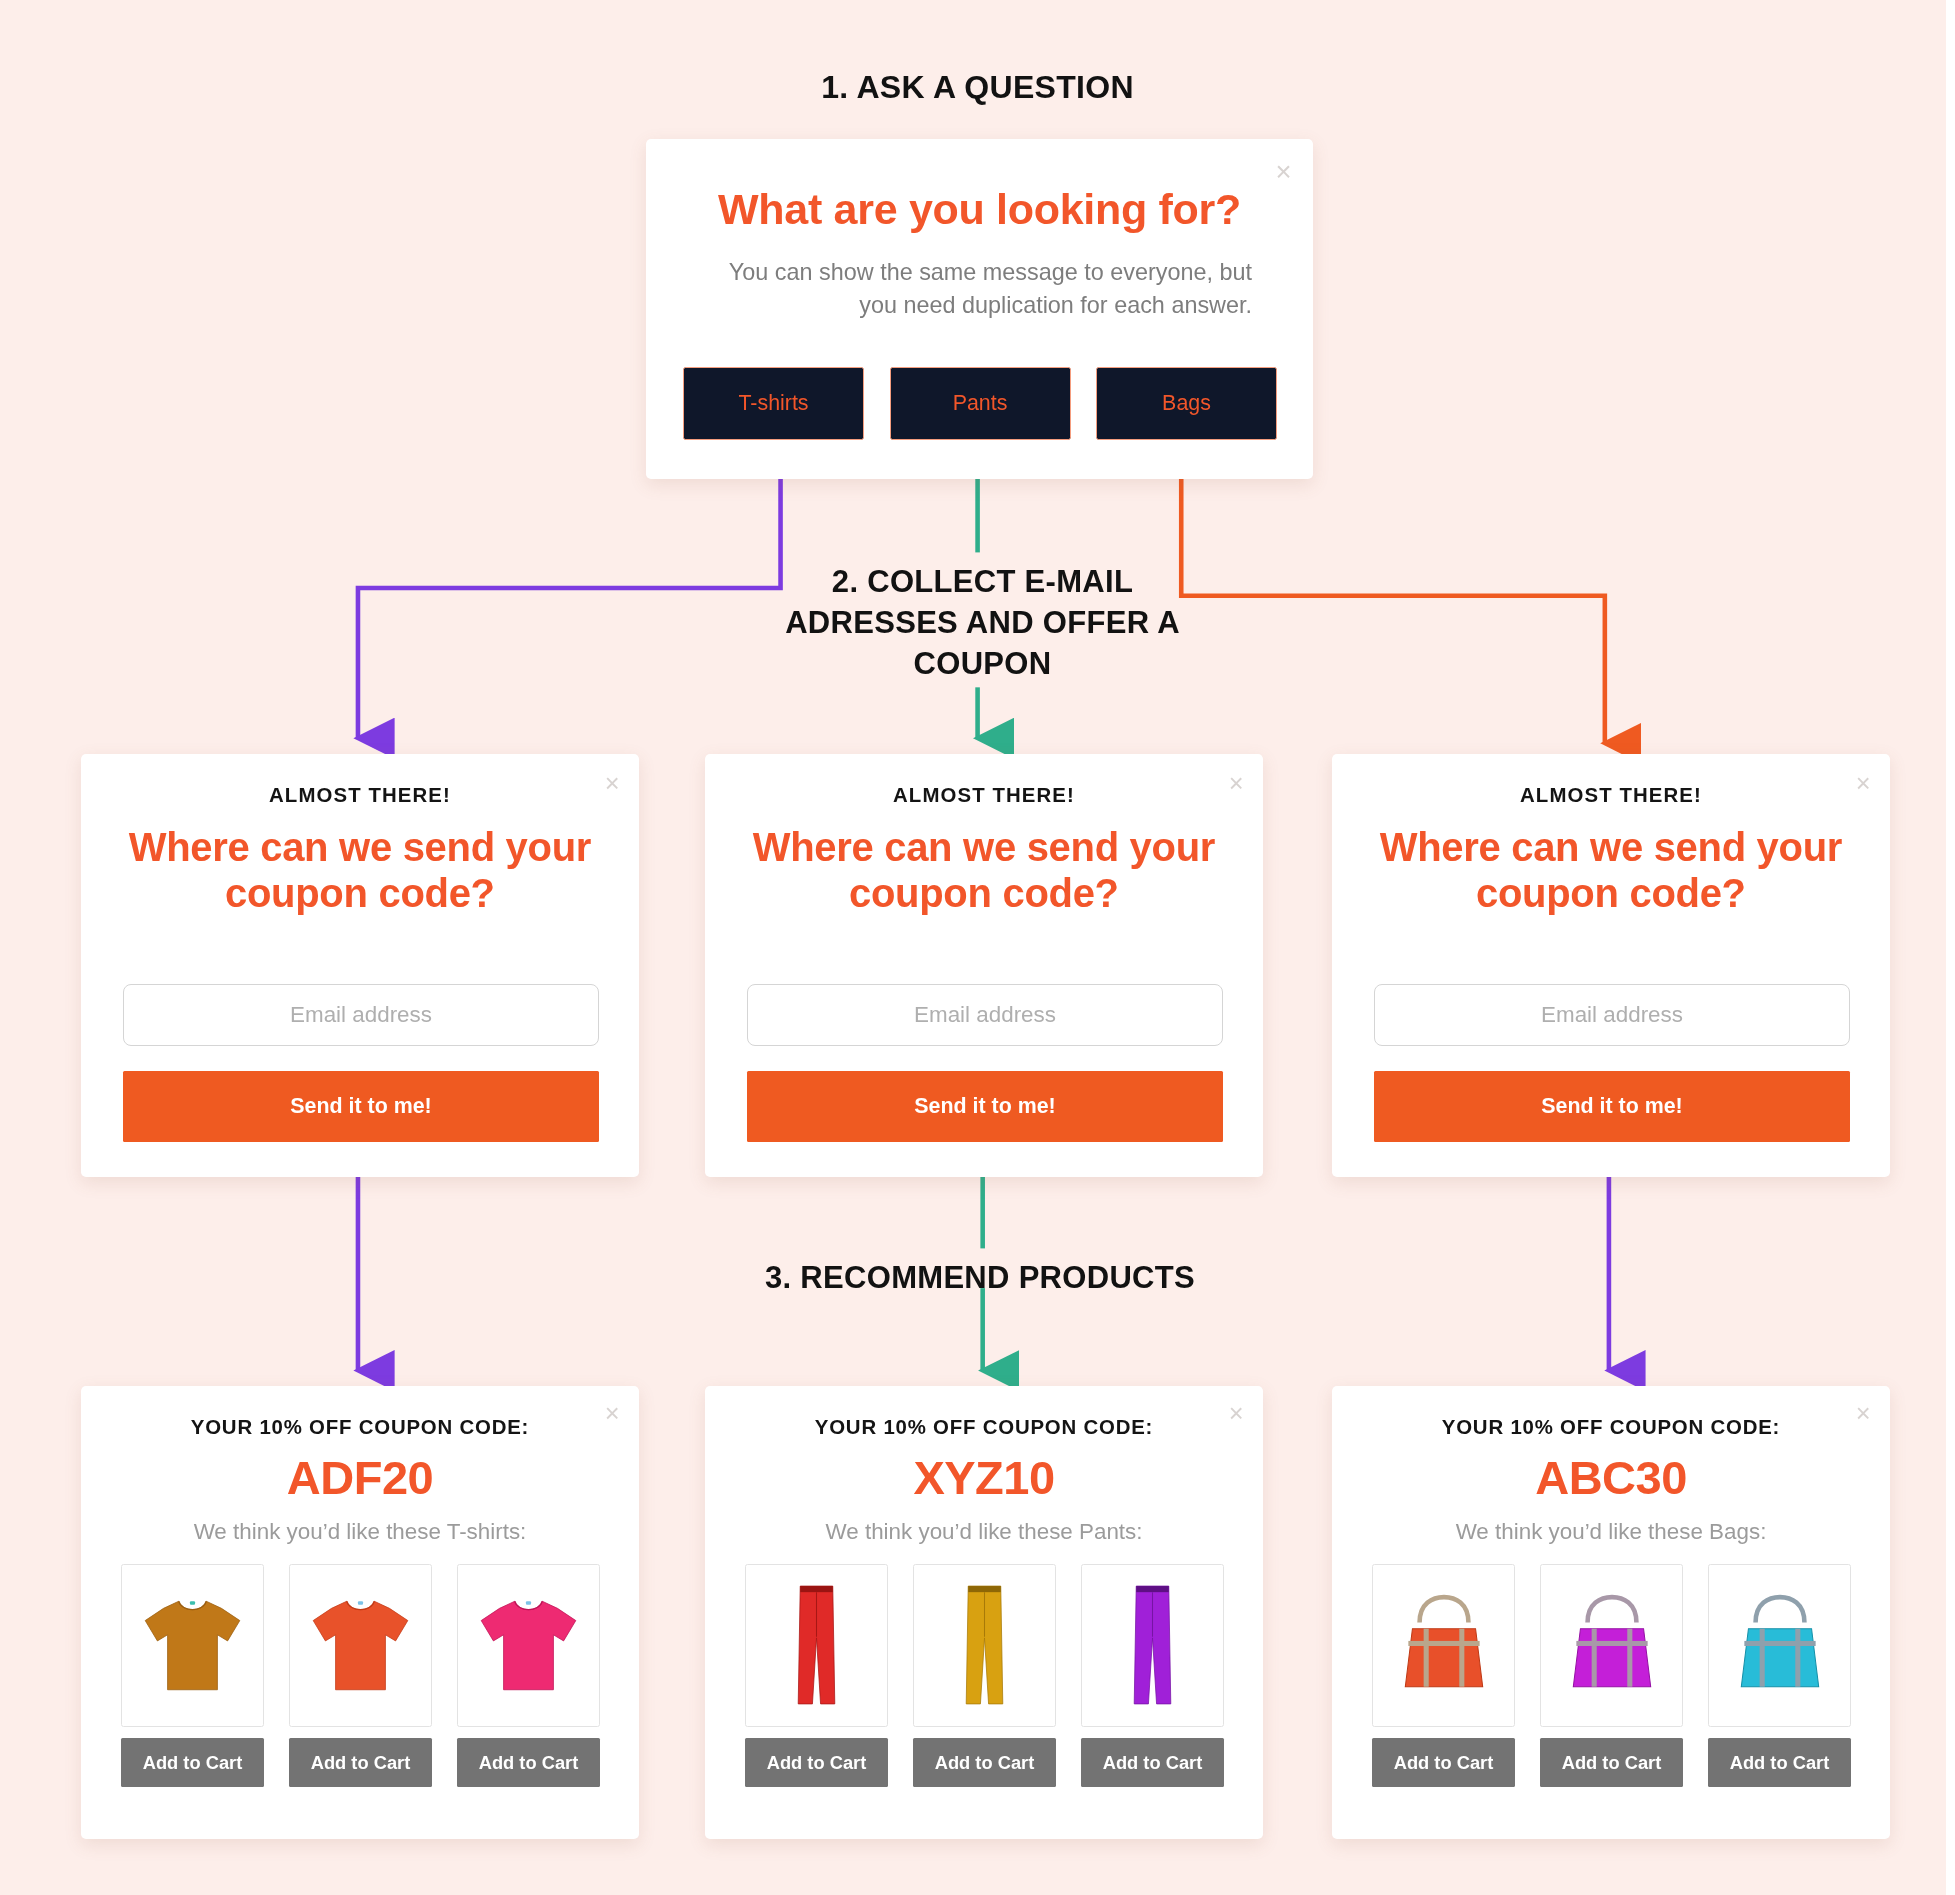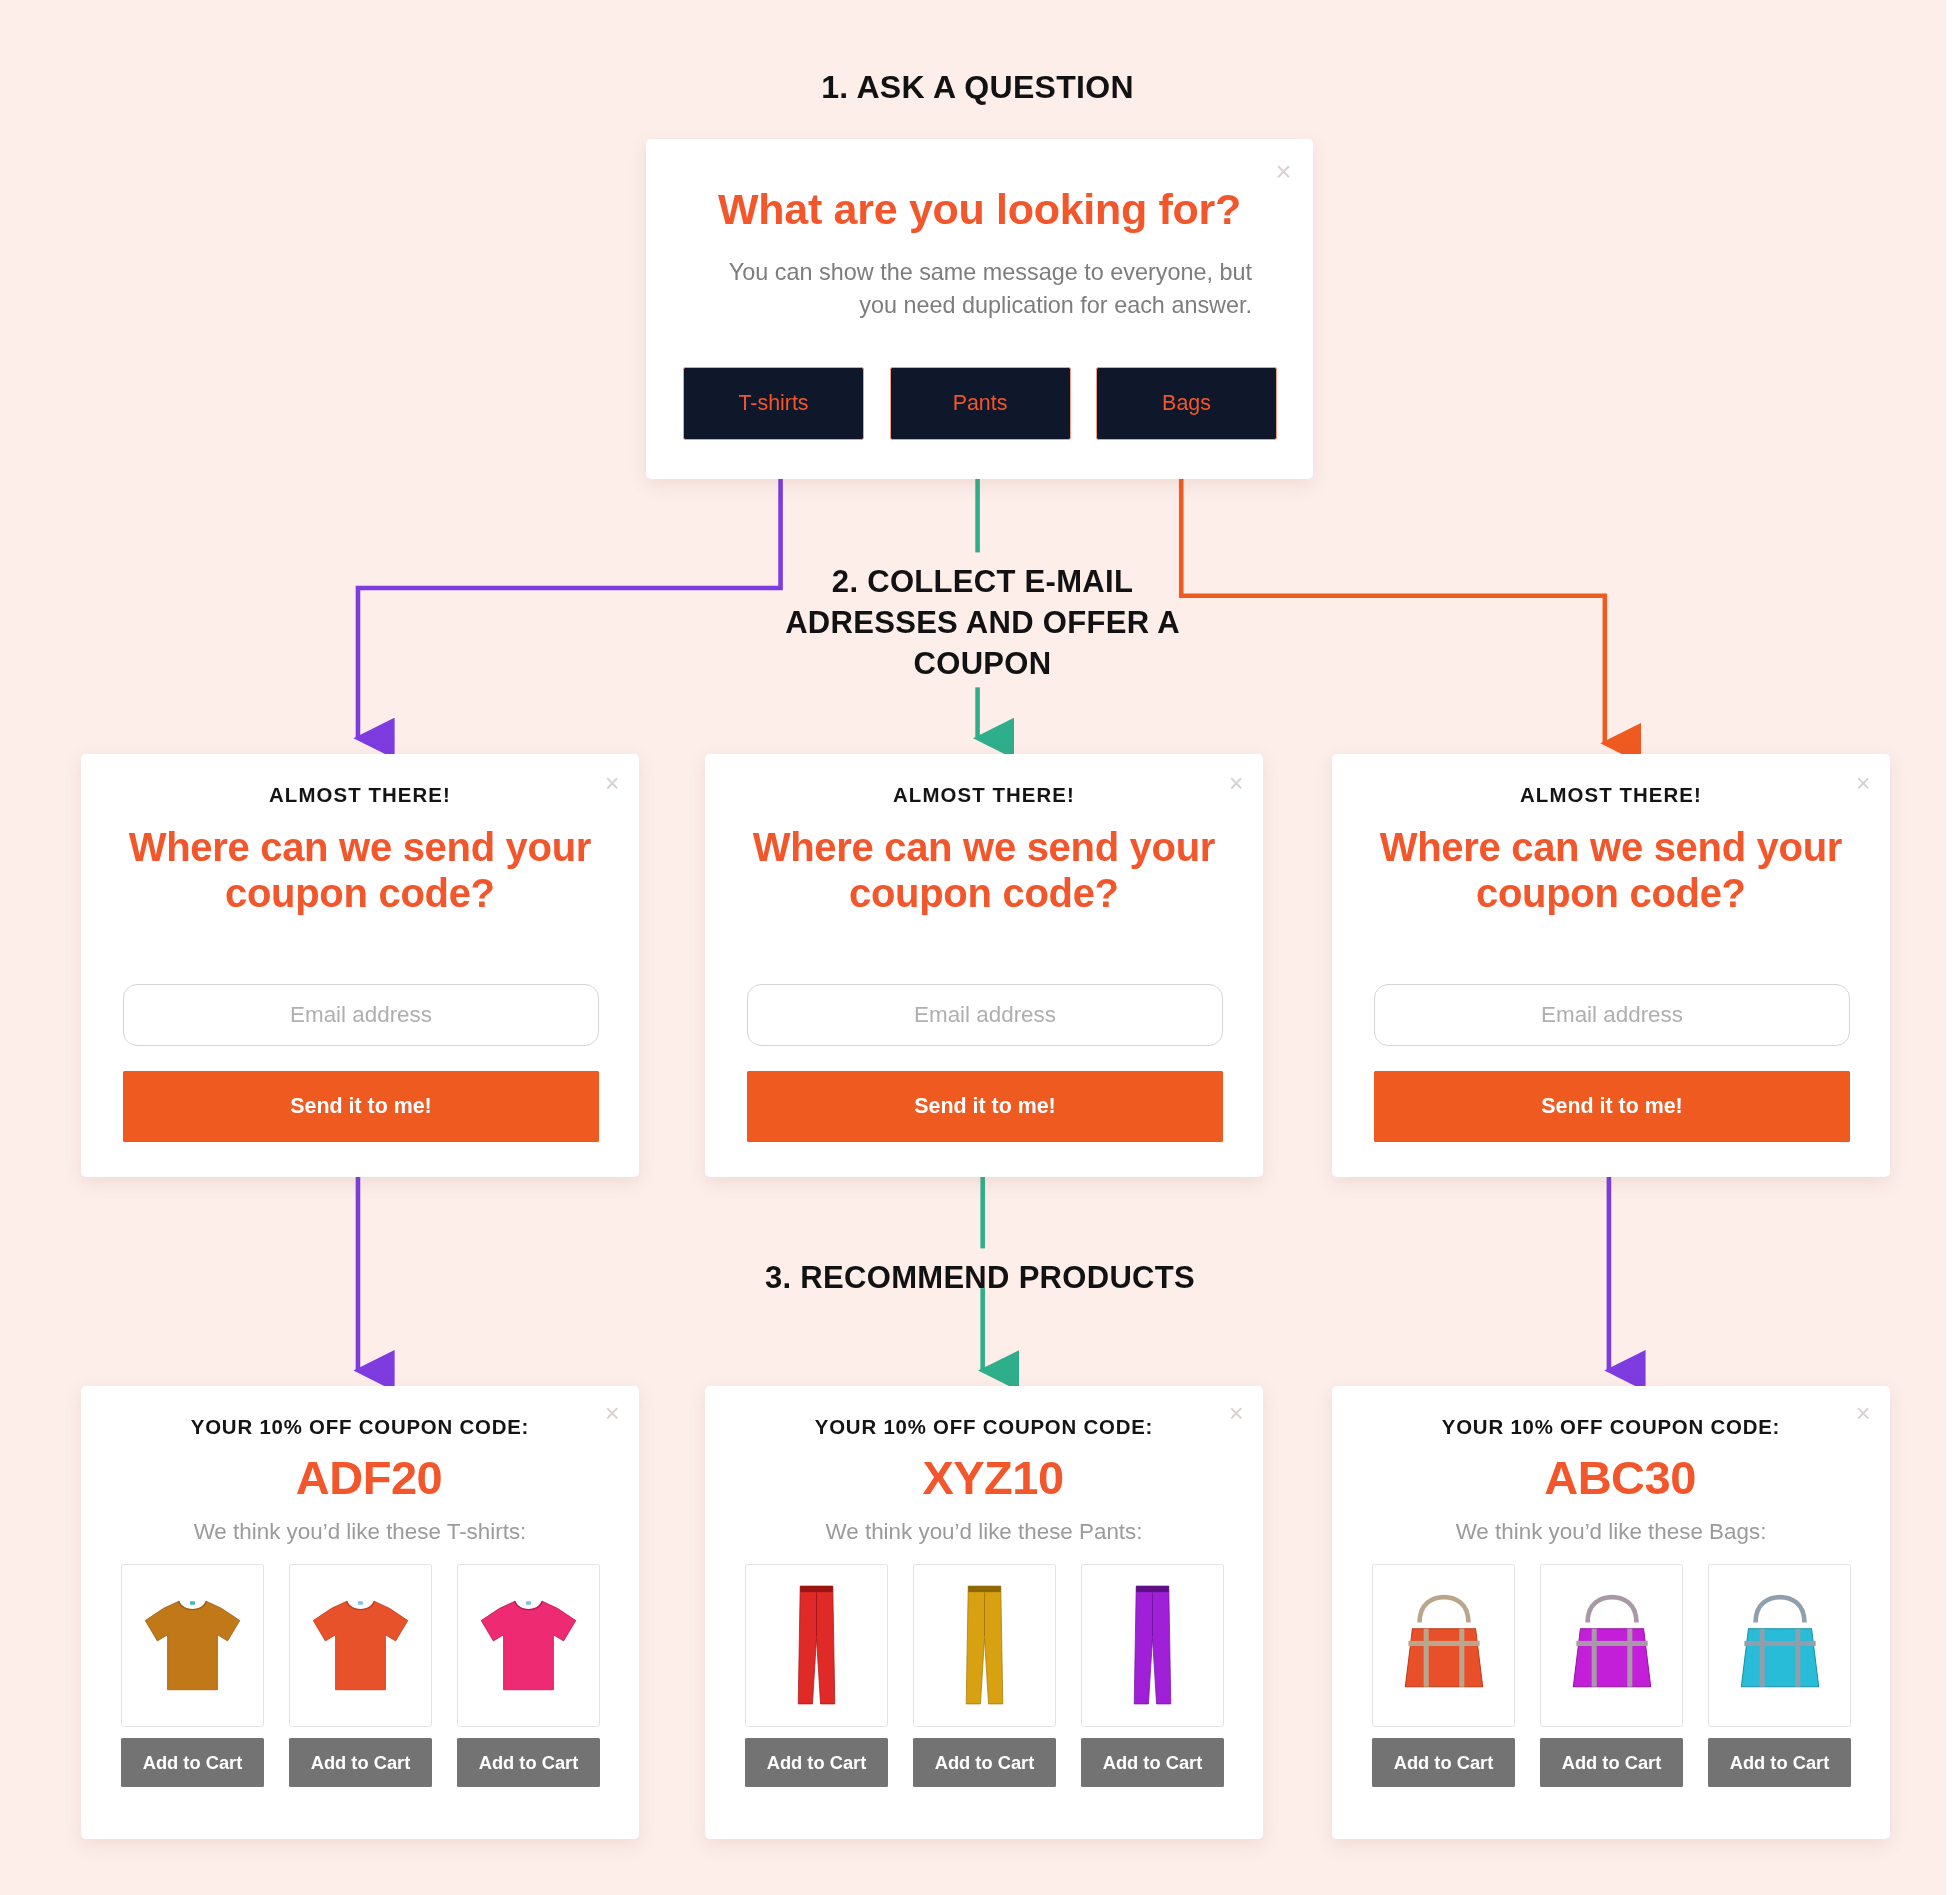--- a/index.html
+++ b/index.html
@@ -94,21 +94,21 @@
     font-size:20.4px;font-weight:bold;letter-spacing:1.1px;
   }
   .e-title{
     position:absolute;left:20.4px;top:71px;width:517px;
     text-align:center;color:#F2562A;
     font-size:40px;font-weight:bold;line-height:1.14;letter-spacing:-0.3px;
   }
   .e-input{
     position:absolute;left:42px;top:230px;
     width:474px;height:60px;
-    border:1px solid #D5D5D5;border-radius:14px;
+    border:1px solid #D5D5D5;border-radius:8px;
     background:#FFFFFF;
     color:#AFAFAF;font-size:22.4px;
     display:flex;align-items:center;justify-content:center;
     cursor:text;
   }
   .e-submit{
     position:absolute;left:42px;top:317px;
     width:476px;height:71px;
     background:#EF5A21;border:none;border-radius:1.5px;
     color:#FFFFFF;font-size:21.4px;font-weight:bold;
@@ -123,21 +123,21 @@
   #prod-card-3{ left:1332px; }
   .prod-card .close-x{ right:19.3px; top:15.3px; font-size:25.5px; }
   .p-kicker{
     position:absolute;left:0;top:29.5px;width:100%;
     text-align:center;color:#141414;
     font-size:20.4px;font-weight:bold;letter-spacing:0.8px;
   }
   .p-code{
     position:absolute;left:0;top:64px;width:100%;
     text-align:center;color:#F2562A;
-    font-size:47px;font-weight:bold;letter-spacing:-0.5px;padding-left:9px;
+    font-size:47px;font-weight:bold;letter-spacing:-0.5px;
   }
   .p-sub{
     position:absolute;left:0;top:133px;width:100%;
     text-align:center;color:#9B9B9B;font-size:22.4px;
   }
   .p-grid{
     position:absolute;left:40px;top:178px;width:479px;
     display:flex;justify-content:space-between;
   }
   .p-item{ width:143px; }

